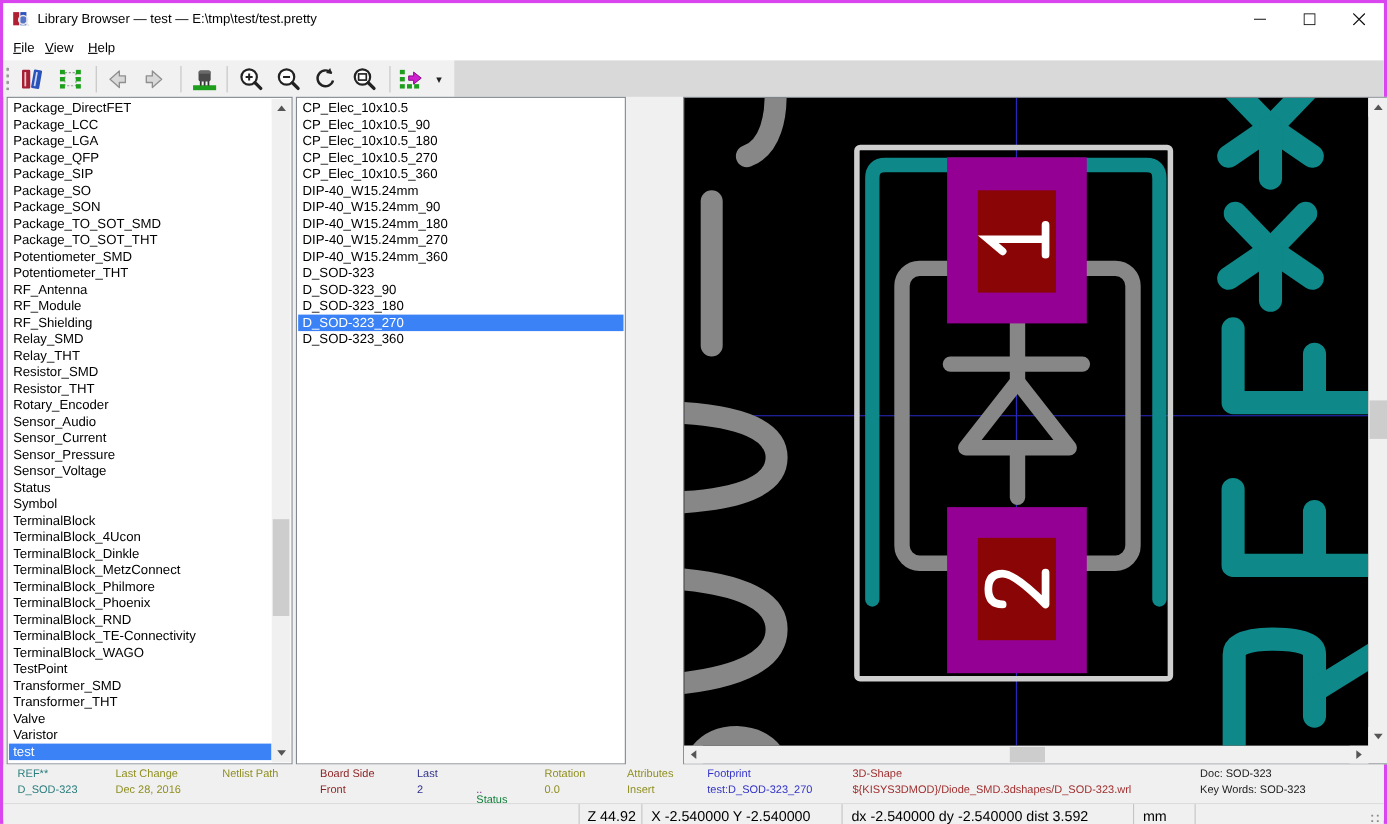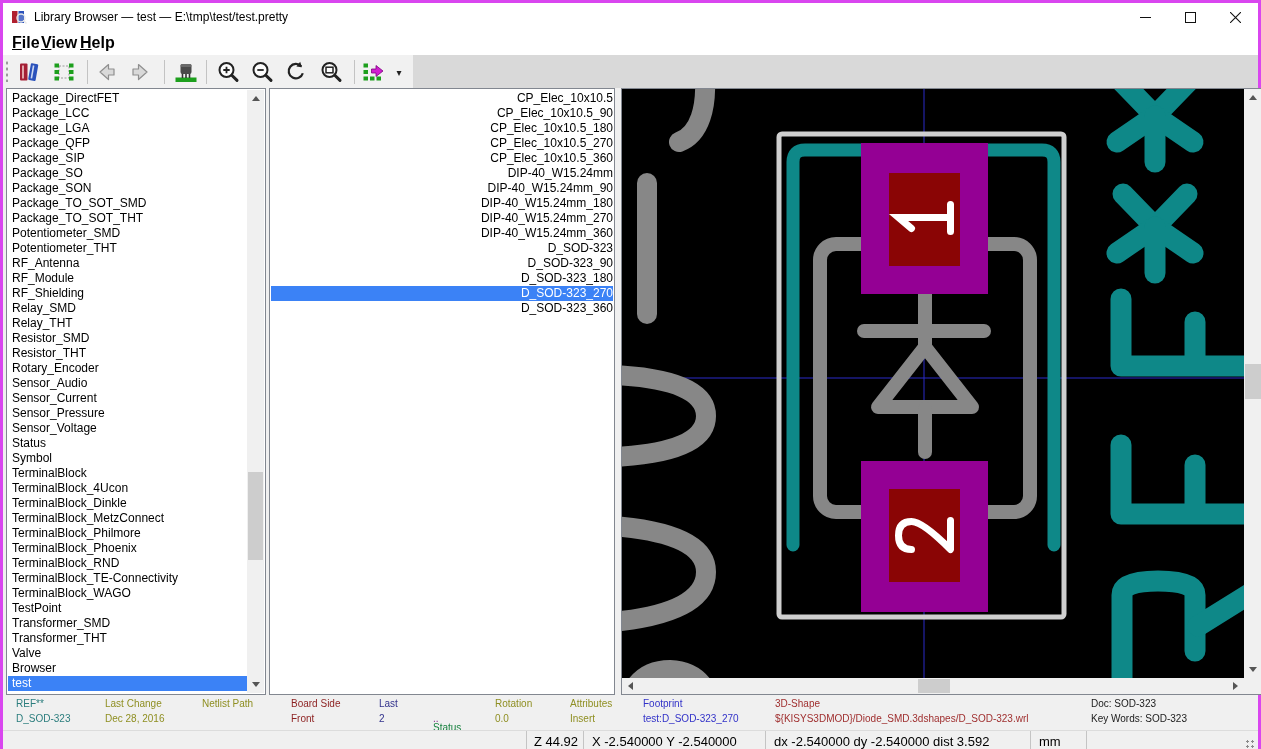--- a/index.html
+++ b/index.html
@@ -8,35 +8,35 @@
   #win{position:relative;width:1261px;height:749px;background:#f0f0f0;
        border:3px solid #d946ef;box-sizing:border-box;}
   
   .titlebar{position:absolute;left:0;top:0;width:100%;height:28px;background:#fff;}
   .appicon{position:absolute;left:8px;top:6px;width:16px;height:16px;}
   .title{position:absolute;left:31px;top:7px;font-size:12px;color:#000;white-space:nowrap;}
   .wctl{position:absolute;top:0;width:45px;height:28px;display:flex;align-items:center;justify-content:center;}
   .wctl svg{display:block;}
   
   .menubar{position:absolute;left:0;top:28px;width:100%;height:24px;background:#fff;}
-  .menu-item{position:absolute;top:0;height:24px;line-height:24px;padding:0 7px;font-size:16px;color:#000;font-weight:bold;}
+  .menu-item{position:absolute;top:0;height:24px;line-height:24px;padding:0 7px;font-size:12px;color:#000;}
   .mn{text-decoration:underline;}
   
   .toolbar{position:absolute;left:0;top:52px;width:100%;height:33px;background:#f1f1f1;}
   .toolbar .dock{position:absolute;left:410px;top:0;right:0;height:33px;background:#d9d9d9;}
   .grip{position:absolute;left:2px;top:57px;width:4px;height:22px;
         background-image:radial-gradient(#9a9a9a 1px,transparent 1.2px);background-size:4px 6px;}
   .tbtn{position:absolute;top:56px;width:26px;height:26px;display:flex;align-items:center;justify-content:center;}
   .tsep{position:absolute;top:57px;width:1px;height:24px;background:#c3c3c3;}
   .tdd{position:absolute;top:56px;width:16px;height:26px;font-size:10px;color:#222;
        display:flex;align-items:center;justify-content:center;}
   
   .panel{position:absolute;top:85px;height:607px;background:#fff;border:1px solid #828790;box-sizing:border-box;}
   #libpanel{left:3px;width:260px;}
-  #fppanel{left:266px;width:346px;text-align:right;}
+  #fppanel{left:266px;width:300px;}
   .list{position:absolute;left:1px;top:2px;right:18px;bottom:1px;overflow:hidden;}
   #fppanel .list{right:1px;}
   .row{height:15px;line-height:15px;font-size:12px;color:#000;padding-left:4px;white-space:nowrap;}
   .row.selected{background:#3b82f6;color:#fff;}
   
   .sbv{position:absolute;width:17px;background:#f0f0f0;}
   .sbh{position:absolute;height:16px;background:#f0f0f0;}
   .sbtn{position:absolute;display:flex;align-items:center;justify-content:center;background:#f0f0f0;}
   .tri{width:0;height:0;border:4px solid transparent;}
   .tri.up{border-bottom:5px solid #555;border-top:none;}
@@ -222,21 +222,21 @@
         <div class="row">TerminalBlock_MetzConnect</div>
         <div class="row">TerminalBlock_Philmore</div>
         <div class="row">TerminalBlock_Phoenix</div>
         <div class="row">TerminalBlock_RND</div>
         <div class="row">TerminalBlock_TE-Connectivity</div>
         <div class="row">TerminalBlock_WAGO</div>
         <div class="row">TestPoint</div>
         <div class="row">Transformer_SMD</div>
         <div class="row">Transformer_THT</div>
         <div class="row">Valve</div>
-        <div class="row">Browser</div>
+        <div class="row">Varistor</div>
         <div class="row selected">test</div>
       </div>
     <div class="sbv" style="right:1px;top:1px;bottom:1px;">
       <div class="sbtn" style="left:0;top:0;width:17px;height:17px;">
           <div class="tri up"></div>
         </div>
       <div class="sbtn" style="left:0;bottom:0;width:17px;height:17px;">
           <div class="tri down"></div>
         </div>
       <div class="thumb" style="left:1px;top:382px;width:15px;height:88px;"></div>

